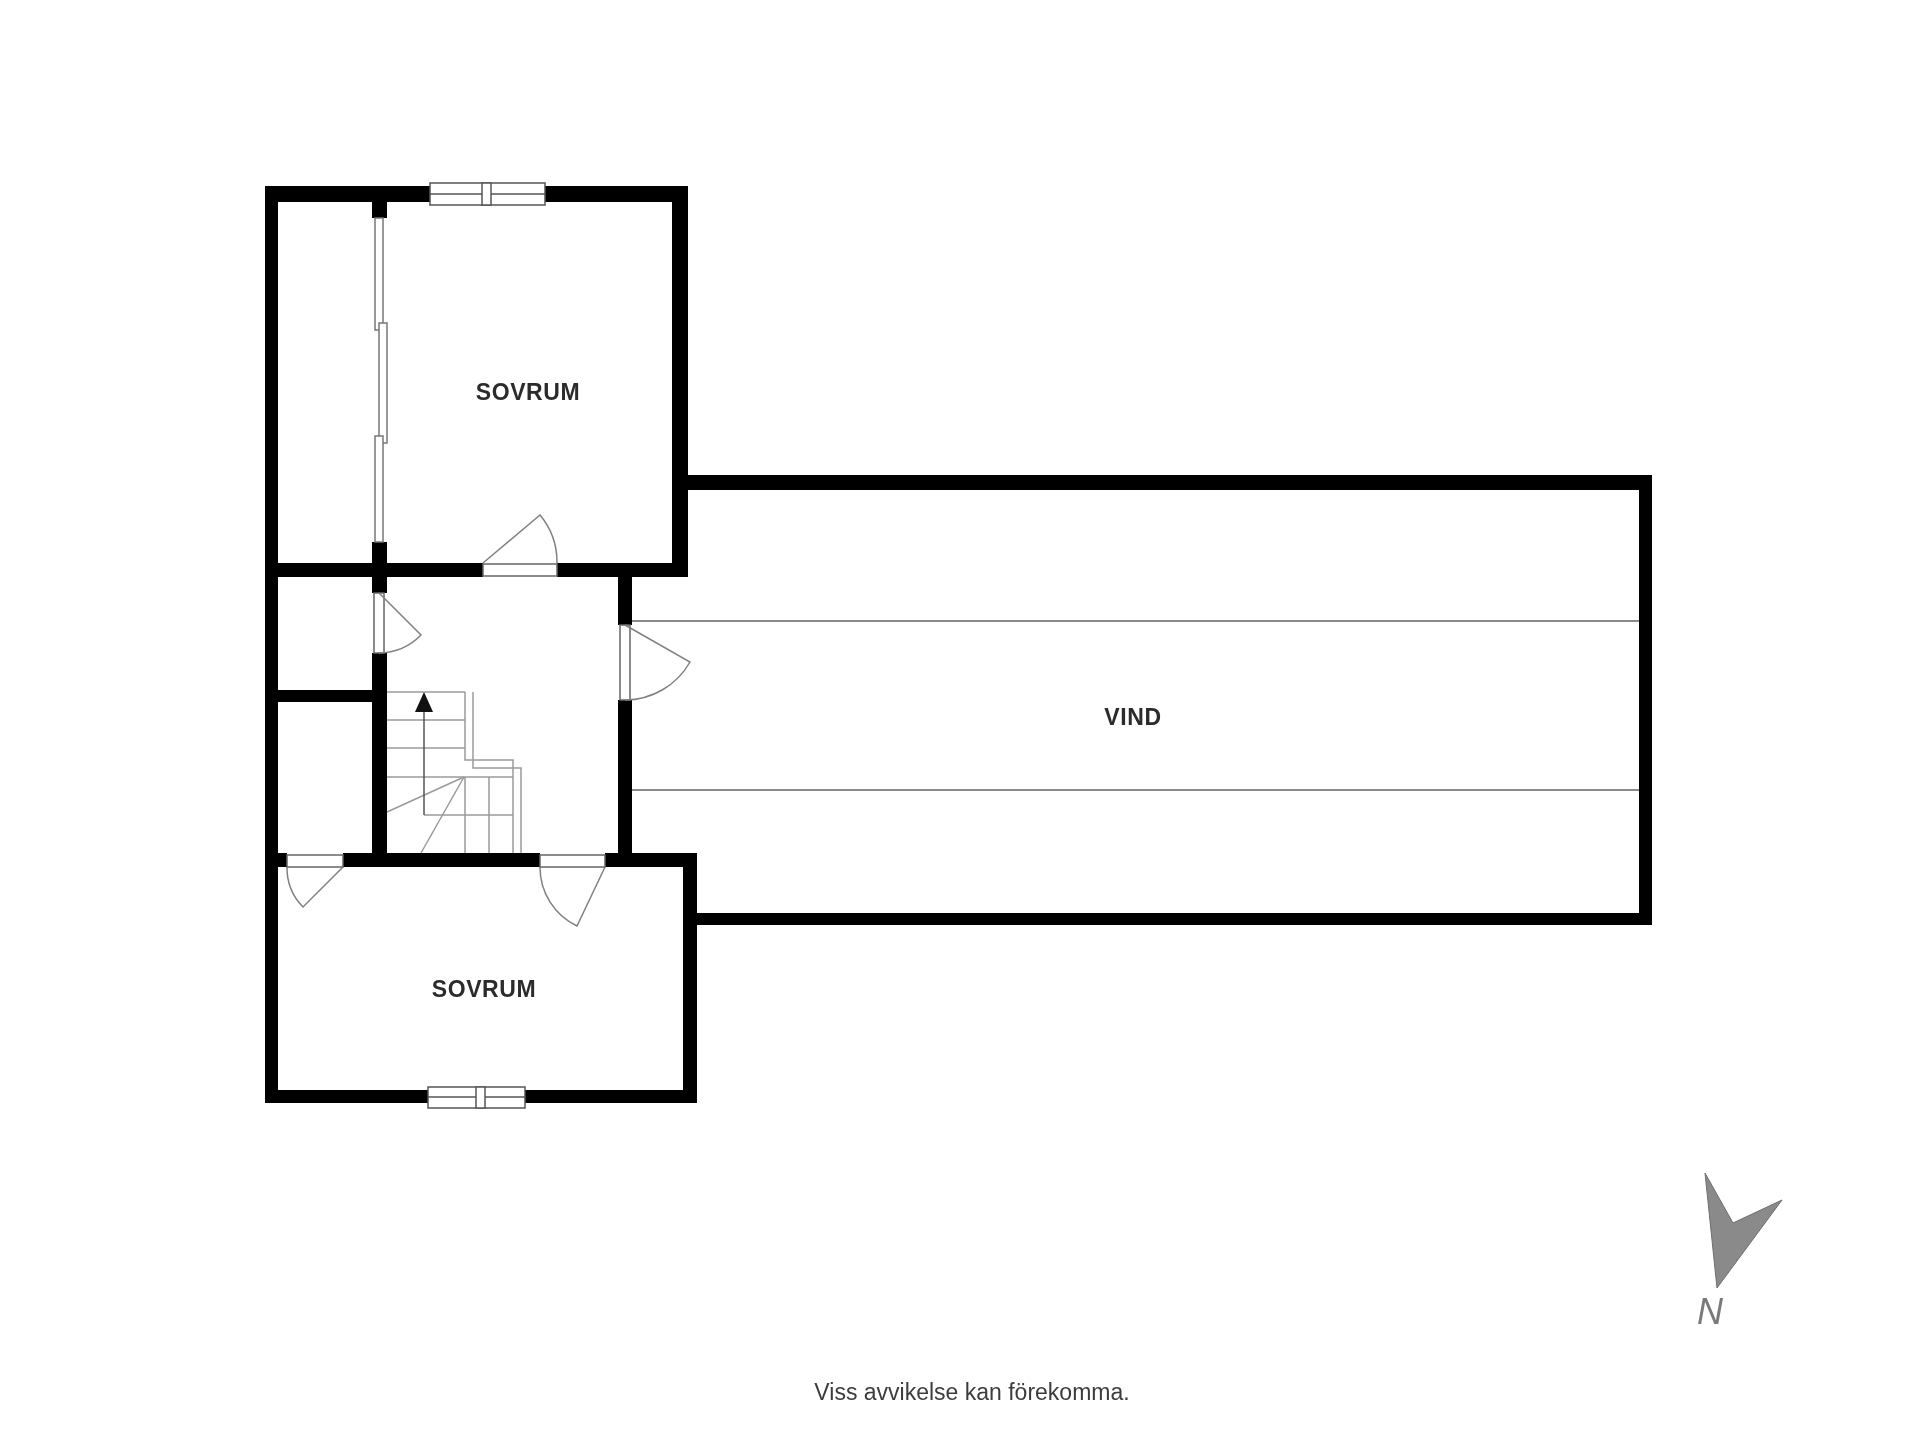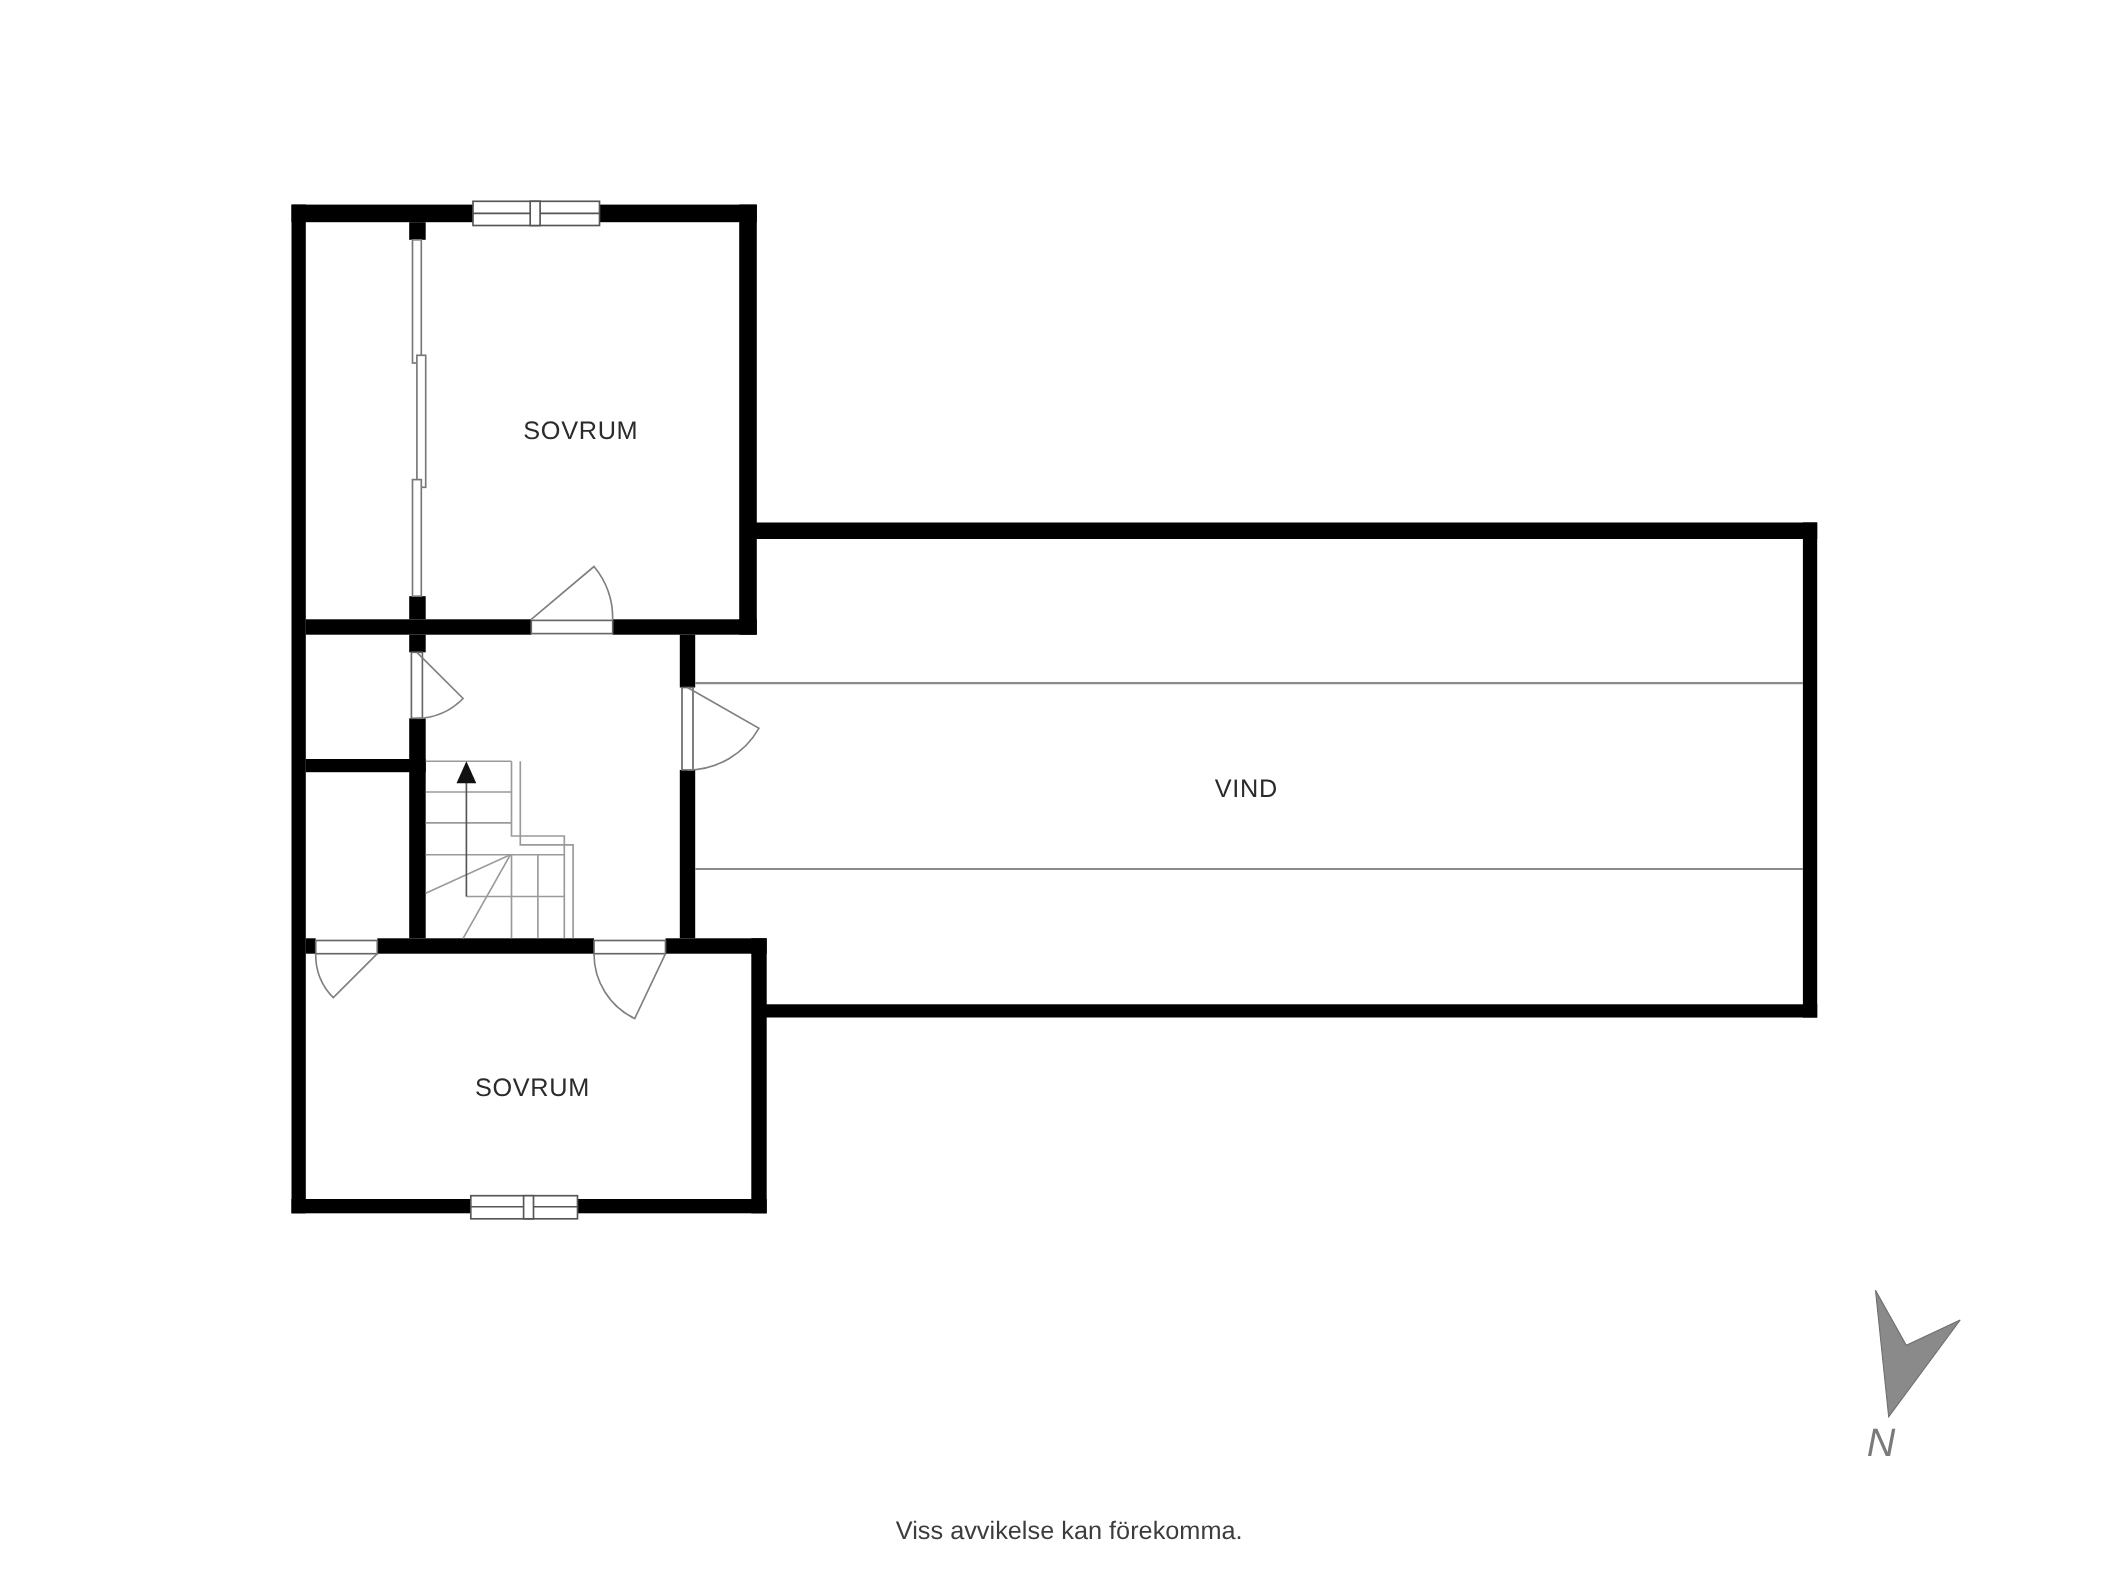--- a/index.html
+++ b/index.html
@@ -20,20 +20,21 @@
     left: 0;
     top: 0;
   }
   .room-label {
     position: absolute;
     transform: translate(-50%, -50%);
     font-size: 23px;
     letter-spacing: 0.6px;
     color: #2b2b2b;
     white-space: nowrap;
+    font-weight: bold;
   }
   .compass-label {
     position: absolute;
     transform: translate(-50%, -50%);
     font-size: 36px;
     font-style: italic;
     color: #7a7a7a;
   }
   .disclaimer {
     position: absolute;

